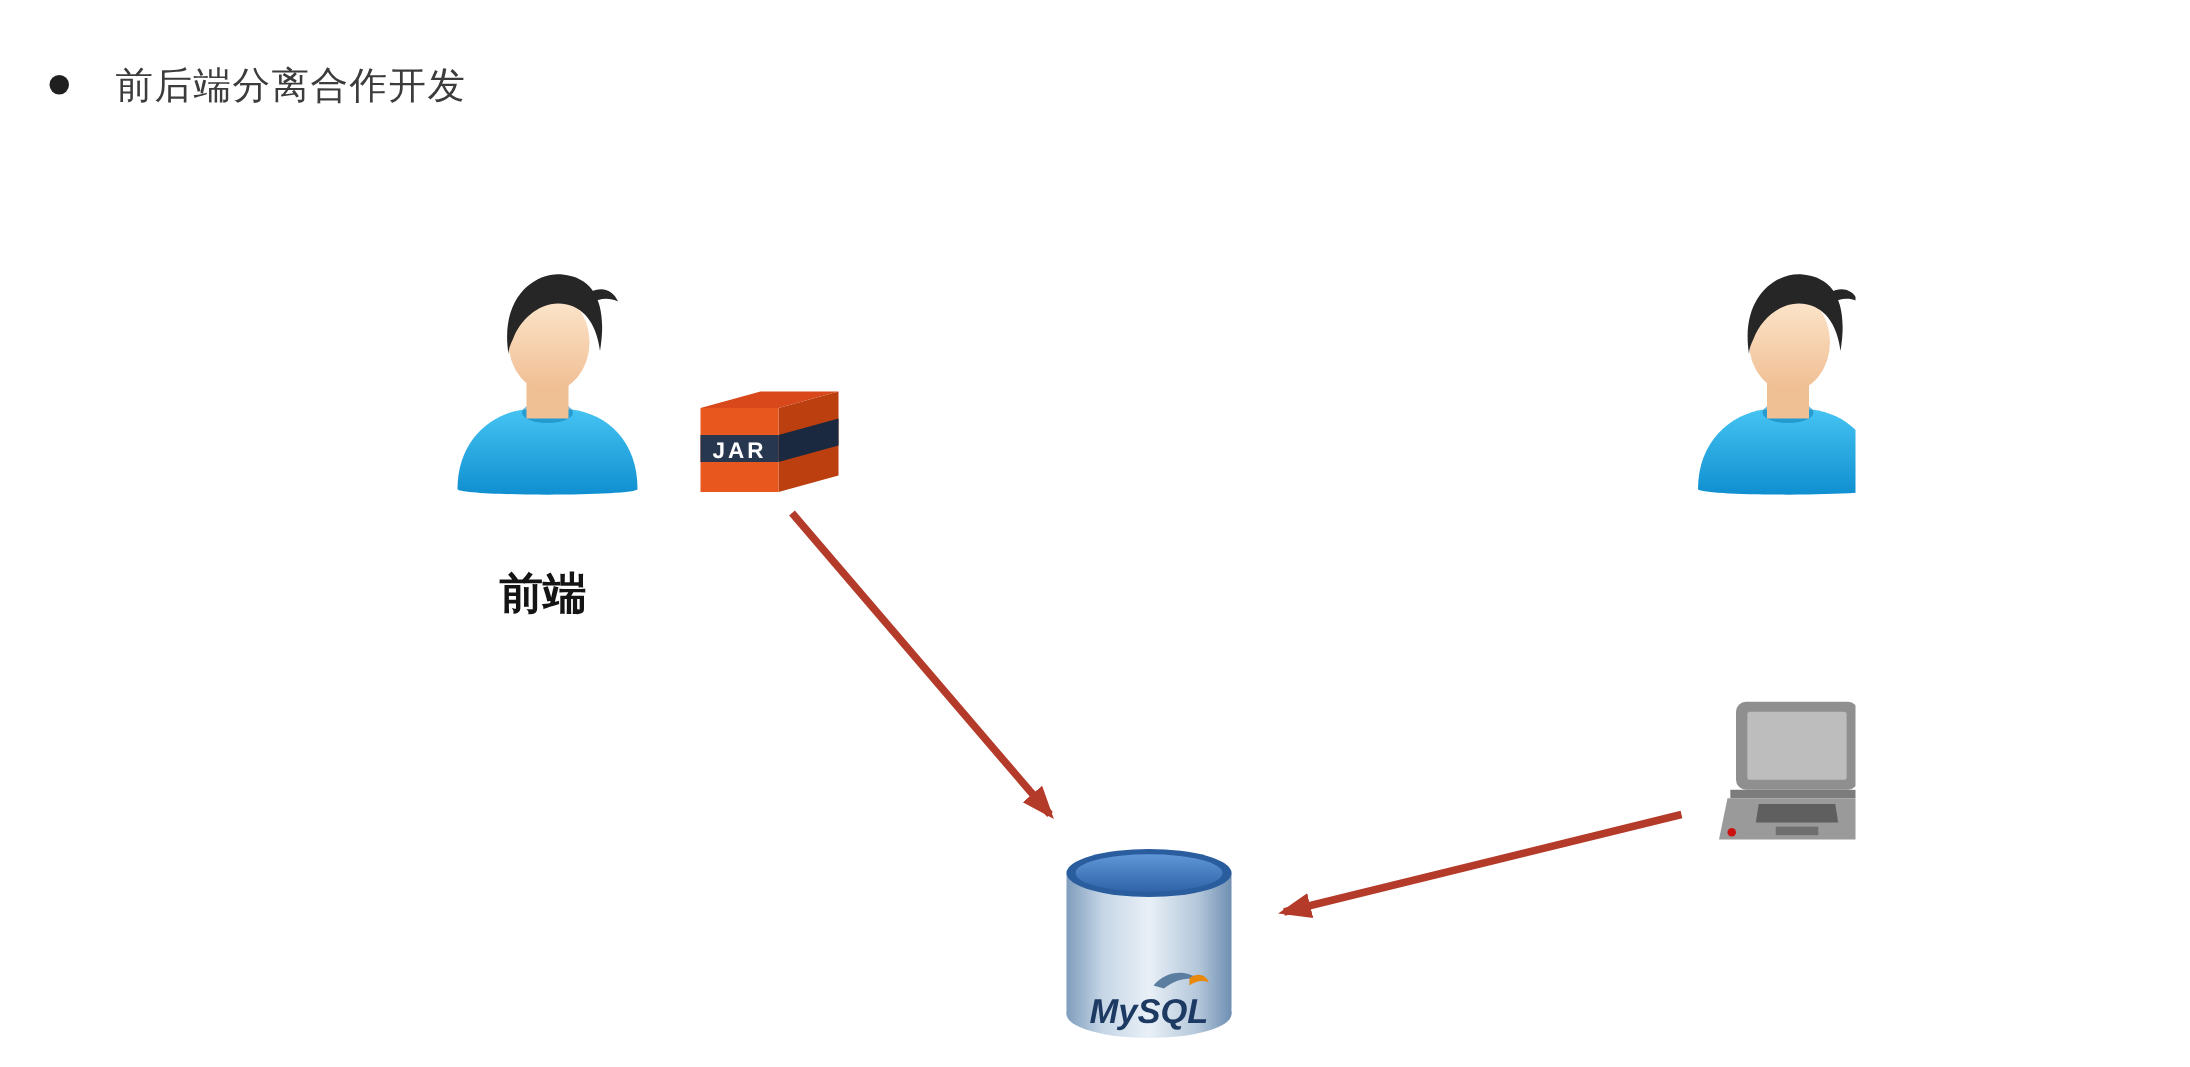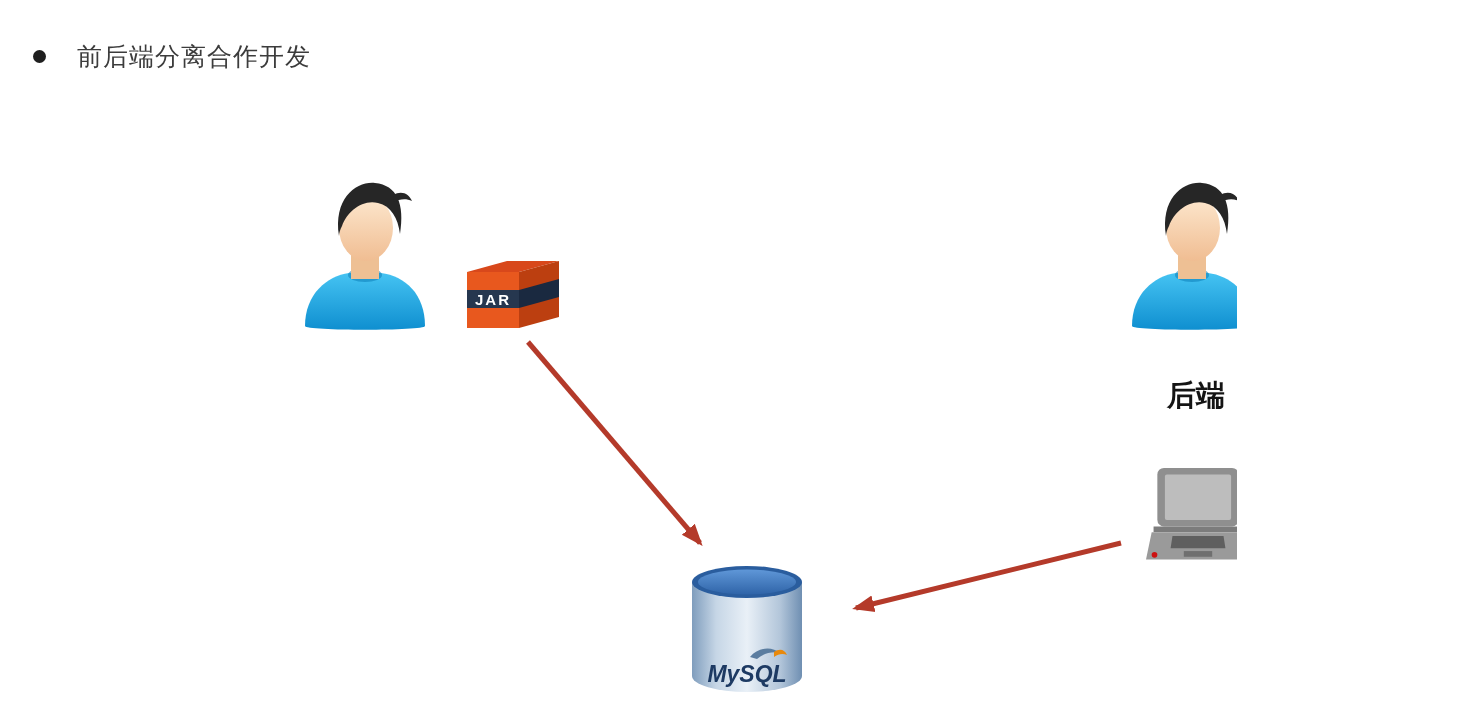--- a/index.html
+++ b/index.html
@@ -14,21 +14,21 @@
   .person{position:absolute;width:132px;height:157px;}
   .person-frontend{left:299px;top:176px;}
   .person-backend{left:1126px;top:176px;}
 
   .node-label{position:absolute;width:132px;text-align:center;font-size:29px;font-weight:bold;color:#141414;}
   .frontend-label{left:296px;top:376px;}
   .backend-label{left:1130px;top:376px;}
 
   .jar{position:absolute;left:461px;top:250px;width:106px;height:82px;text-align:center;}
   .laptop{position:absolute;left:1146px;top:461px;width:104px;height:114px;}
-  .mysql{position:absolute;left:686px;top:556px;width:122px;height:148px;}
+  .mysql{position:absolute;left:705px;top:556px;width:122px;height:148px;}
 
   .arrows{position:absolute;left:0;top:0;width:1460px;height:711px;pointer-events:none;}
 
   svg{display:block;}
   svg text{font-family:"Liberation Sans", sans-serif;}
 </style>
 </head>
 <body>
 
 <div class="canvas">
@@ -51,20 +51,21 @@
         </linearGradient>
       </defs>
       <path d="M6,150 C6,118 28,100 50,97 L82,97 C106,100 126,118 126,150 C126,155 6,155 6,150 Z" fill="url(#shirtGrad)"></path>
       <ellipse cx="66" cy="99" rx="17" ry="7" fill="#0d7db8" opacity="0.55"></ellipse>
       <path d="M52,74 L80,74 L80,103 L52,103 Z" fill="#eec094"></path>
       <ellipse cx="67" cy="52" rx="27" ry="33" fill="url(#faceGrad)"></ellipse>
       <path d="M40,60 C34,22 58,5 76,7 C98,9 106,28 101,58 C99,42 92,30 79,27 C63,23 48,36 43,50 C41,54 40,57 40,60 Z" fill="#262626"></path>
       <path d="M94,19 C103,14 110,18 113,25 C107,22 100,23 95,26 Z" fill="#262626"></path>
     </svg>
   </div>
+  <div class="node-label frontend-label">前端</div>
 
   <div class="jar">
     <svg viewBox="0 0 106 82" width="106" height="82">
       <polygon points="6,22 58,22 98,11 46,11" fill="#d8481b"></polygon>
       <polygon points="58,22 98,11 98,67 58,78" fill="#bc3f10"></polygon>
       <polygon points="6,22 58,22 58,78 6,78" fill="#e8581e"></polygon>
       <polygon points="6,40 58,40 58,58 6,58" fill="#26374f"></polygon>
       <polygon points="58,40 98,29 98,47 58,58" fill="#1a2940"></polygon>
       <text x="32" y="55" text-anchor="middle" font-size="15" font-weight="bold" letter-spacing="2" fill="#ffffff">JAR</text>
     </svg>
@@ -73,21 +74,20 @@
   <div class="person person-backend">
     <svg viewBox="0 0 132 157" width="132" height="157">
       <path d="M6,150 C6,118 28,100 50,97 L82,97 C106,100 126,118 126,150 C126,155 6,155 6,150 Z" fill="url(#shirtGrad)"></path>
       <ellipse cx="66" cy="99" rx="17" ry="7" fill="#0d7db8" opacity="0.55"></ellipse>
       <path d="M52,74 L80,74 L80,103 L52,103 Z" fill="#eec094"></path>
       <ellipse cx="67" cy="52" rx="27" ry="33" fill="url(#faceGrad)"></ellipse>
       <path d="M40,60 C34,22 58,5 76,7 C98,9 106,28 101,58 C99,42 92,30 79,27 C63,23 48,36 43,50 C41,54 40,57 40,60 Z" fill="#262626"></path>
       <path d="M94,19 C103,14 110,18 113,25 C107,22 100,23 95,26 Z" fill="#262626"></path>
     </svg>
   </div>
-  <div class="node-label backend-label">后端</div>
 
   <div class="laptop">
     <svg viewBox="0 0 110 114" width="104" height="114">
       <rect x="12" y="4" width="86" height="62" rx="7" fill="#8f8f8f"></rect>
       <rect x="20" y="11" width="70" height="48" rx="2" fill="#bdbdbd"></rect>
       <rect x="8" y="66" width="94" height="6" fill="#7c7c7c"></rect>
       <polygon points="6,72 104,72 110,101 0,101" fill="#9a9a9a"></polygon>
       <polygon points="28,76 82,76 84,89 26,89" fill="#5f5f5f"></polygon>
       <rect x="40" y="92" width="30" height="6" fill="#6f6f6f"></rect>
       <circle cx="9" cy="96" r="3" fill="#cc1111"></circle>

